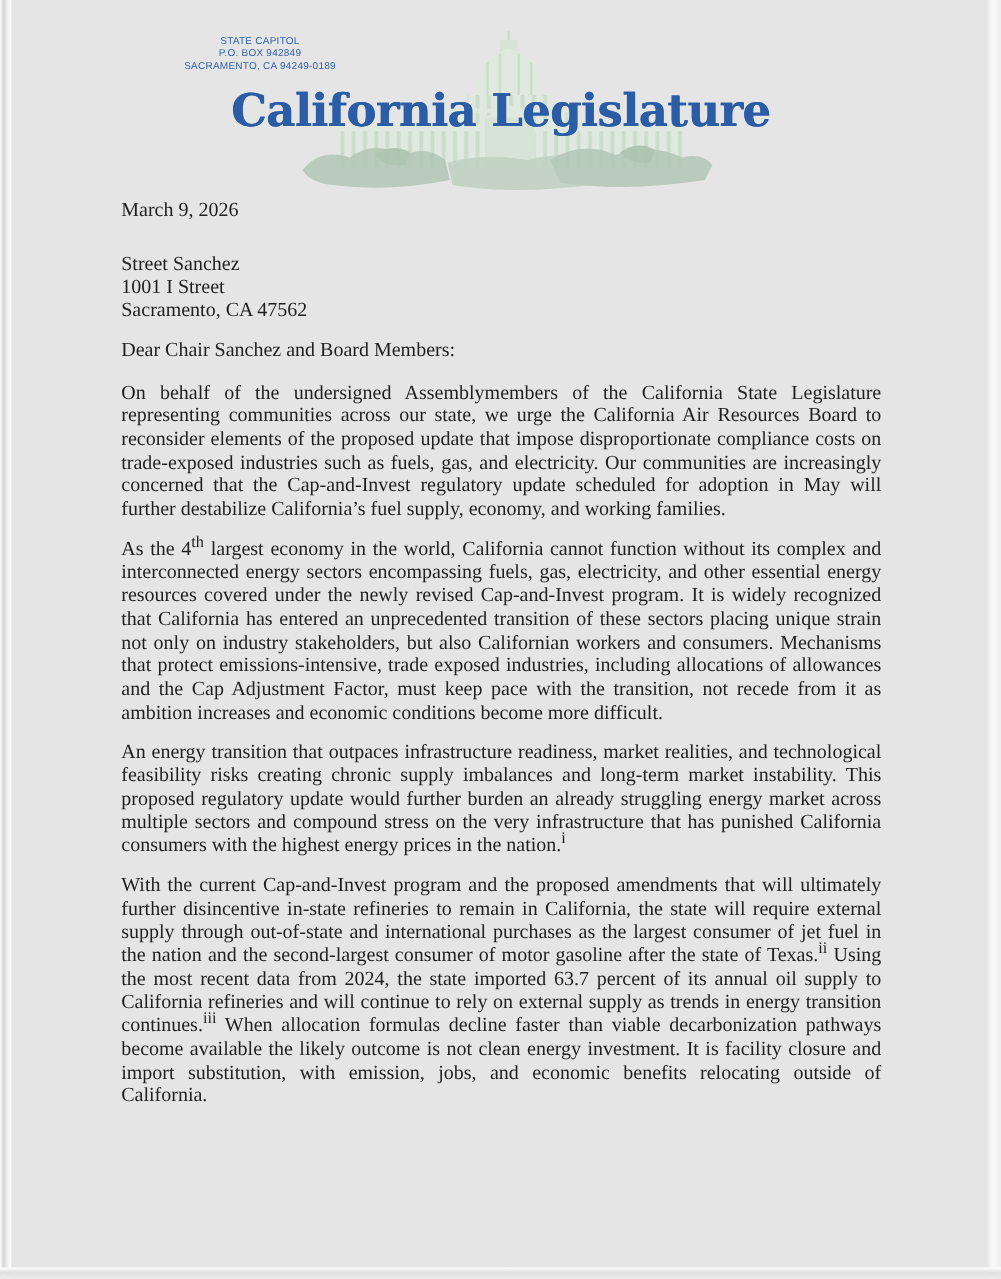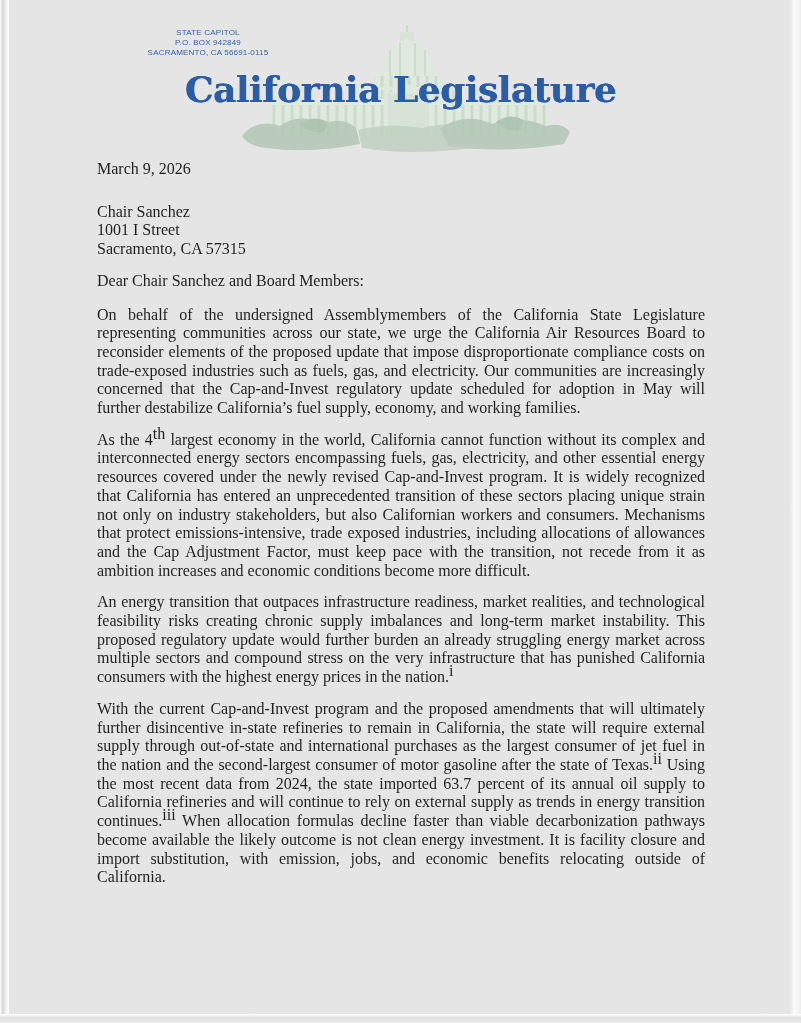--- a/index.html
+++ b/index.html
@@ -65,36 +65,36 @@
   .date { }
   .recipient { margin-top: 24px; }
   .subject { margin-top: 7px; font-weight: bold; }
   .salutation { margin-top: 13px; }
   #paragraphs p {
     margin: 13px 0 0 0;
     text-align: justify;
   }
   #paragraphs p:first-child { margin-top: 15px; }
   #paragraphs sup {
-    font-size: 16px; line-height: 0; vertical-align: super;
+    font-size: 13px; line-height: 0; vertical-align: super;
   }
 </style>
 </head>
 <body>
 
 <div class="page">
 
   <div class="edge edge-left"></div>
   <div class="edge edge-right"></div>
   <div class="edge edge-bottom"></div>
 
   <div class="return-address" id="return-address">
       <div>STATE CAPITOL</div>
       <div>P.O. BOX 942849</div>
-      <div>SACRAMENTO, CA 56691-0115</div>
+      <div>SACRAMENTO, CA 94249-0189</div>
     </div>
 
   <div class="watermark">
     <svg width="336" height="130" viewBox="0 0 336 130" xmlns="http://www.w3.org/2000/svg">
       <defs>
         <pattern id="cols" width="9" height="34" patternUnits="userSpaceOnUse">
           <rect width="9" height="34" fill="#dfe9df"></rect>
           <rect x="5.5" width="3" height="34" fill="#cbdccb"></rect>
         </pattern>
       </defs>
@@ -121,23 +121,23 @@
         <path d="M256 98 Q270 88 284 96 L280 106 Q264 108 256 98 Z" fill="#a9bfac"></path>
       </g>
     </svg>
   </div>
 
   <div class="lh-title">California Legislature</div>
 
   <div class="letter-body">
     <div class="date">March 9, 2026</div>
     <div class="recipient" id="recipient">
-        <div>Chair Sanchez</div>
+        <div>Street Sanchez</div>
         <div>1001 I Street</div>
-        <div>Sacramento, CA 57315</div>
+        <div>Sacramento, CA 47562</div>
       </div>
     <div class="salutation">Dear Chair Sanchez and Board Members:</div>
     <div id="paragraphs">
         <p><span>On behalf of the undersigned Assemblymembers of the California State Legislature representing communities across our state, we urge the California Air Resources Board to reconsider elements of the proposed update that impose disproportionate compliance costs on trade-exposed industries such as fuels, gas, and electricity. Our communities are increasingly concerned that the Cap-and-Invest regulatory update scheduled for adoption in May will further destabilize California’s fuel supply, economy, and working families.</span></p>
         <p><span>As the 4</span><sup>th</sup><span> largest economy in the world, California cannot function without its complex and interconnected energy sectors encompassing fuels, gas, electricity, and other essential energy resources covered under the newly revised Cap-and-Invest program. It is widely recognized that California has entered an unprecedented transition of these sectors placing unique strain not only on industry stakeholders, but also Californian workers and consumers. Mechanisms that protect emissions-intensive, trade exposed industries, including allocations of allowances and the Cap Adjustment Factor, must keep pace with the transition, not recede from it as ambition increases and economic conditions become more difficult.</span></p>
         <p><span>An energy transition that outpaces infrastructure readiness, market realities, and technological feasibility risks creating chronic supply imbalances and long-term market instability. This proposed regulatory update would further burden an already struggling energy market across multiple sectors and compound stress on the very infrastructure that has punished California consumers with the highest energy prices in the nation.</span><sup>i</sup></p>
         <p><span>With the current Cap-and-Invest program and the proposed amendments that will ultimately further disincentive in-state refineries to remain in California, the state will require external supply through out-of-state and international purchases as the largest consumer of jet fuel in the nation and the second-largest consumer of motor gasoline after the state of Texas.</span><sup>ii</sup><span> Using the most recent data from 2024, the state imported 63.7 percent of its annual oil supply to California refineries and will continue to rely on external supply as trends in energy transition continues.</span><sup>iii</sup><span> When allocation formulas decline faster than viable decarbonization pathways become available the likely outcome is not clean energy investment. It is facility closure and import substitution, with emission, jobs, and economic benefits relocating outside of California.</span></p>
       </div>
   </div>
 

